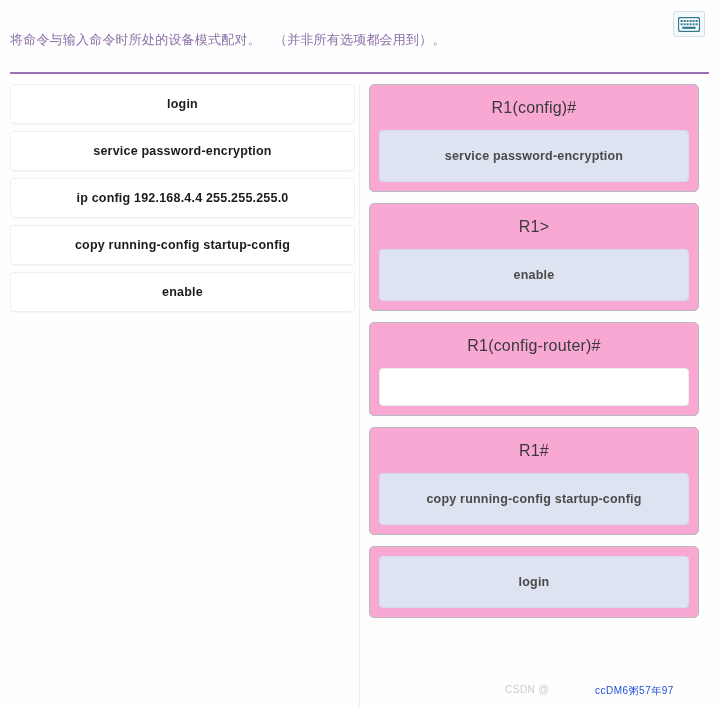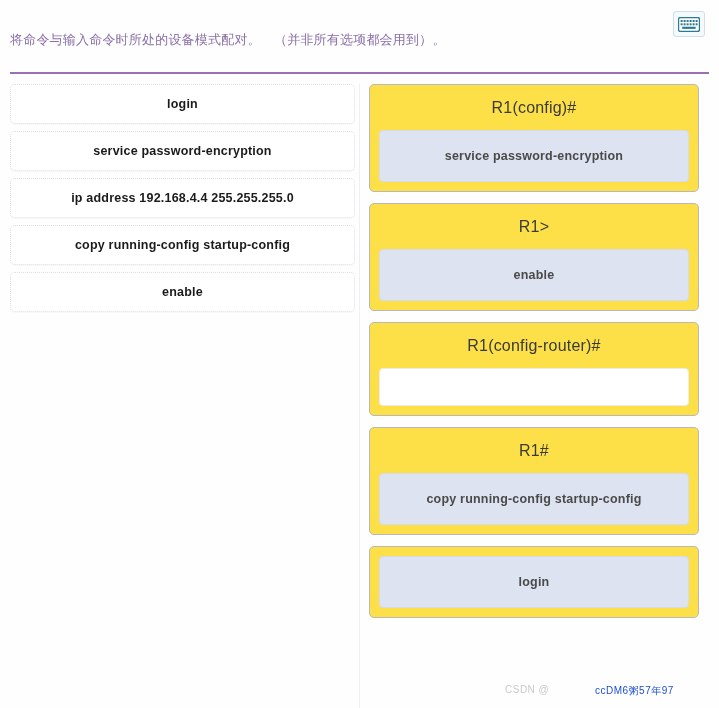--- a/index.html
+++ b/index.html
@@ -110,21 +110,21 @@
     white-space: nowrap;
   }
 
   
   .mode-panel {
     box-sizing: border-box;
     width: 330px;
     margin-bottom: 11px;
     border: 1px solid #b9b9bd;
     border-radius: 5px;
-    background: #fde047;
+    background: #f9a8d4;
     padding: 9px 9px 9px 9px;
   }
   .mode-title {
     text-align: center;
     font-size: 16px;
     color: #3a3a3a;
     padding: 5px 0 13px 0;
     letter-spacing: 0.2px;
     white-space: nowrap;
   }
@@ -211,21 +211,21 @@
 
     <div class="cmd-tile">
       <span class="cmd-tile-label">login</span>
     </div>
 
     <div class="cmd-tile">
       <span class="cmd-tile-label">service password-encryption</span>
     </div>
 
     <div class="cmd-tile">
-      <span class="cmd-tile-label">ip address 192.168.4.4 255.255.255.0</span>
+      <span class="cmd-tile-label">ip config 192.168.4.4 255.255.255.0</span>
     </div>
 
     <div class="cmd-tile">
       <span class="cmd-tile-label">copy running-config startup-config</span>
     </div>
 
     <div class="cmd-tile">
       <span class="cmd-tile-label">enable</span>
     </div>
 

